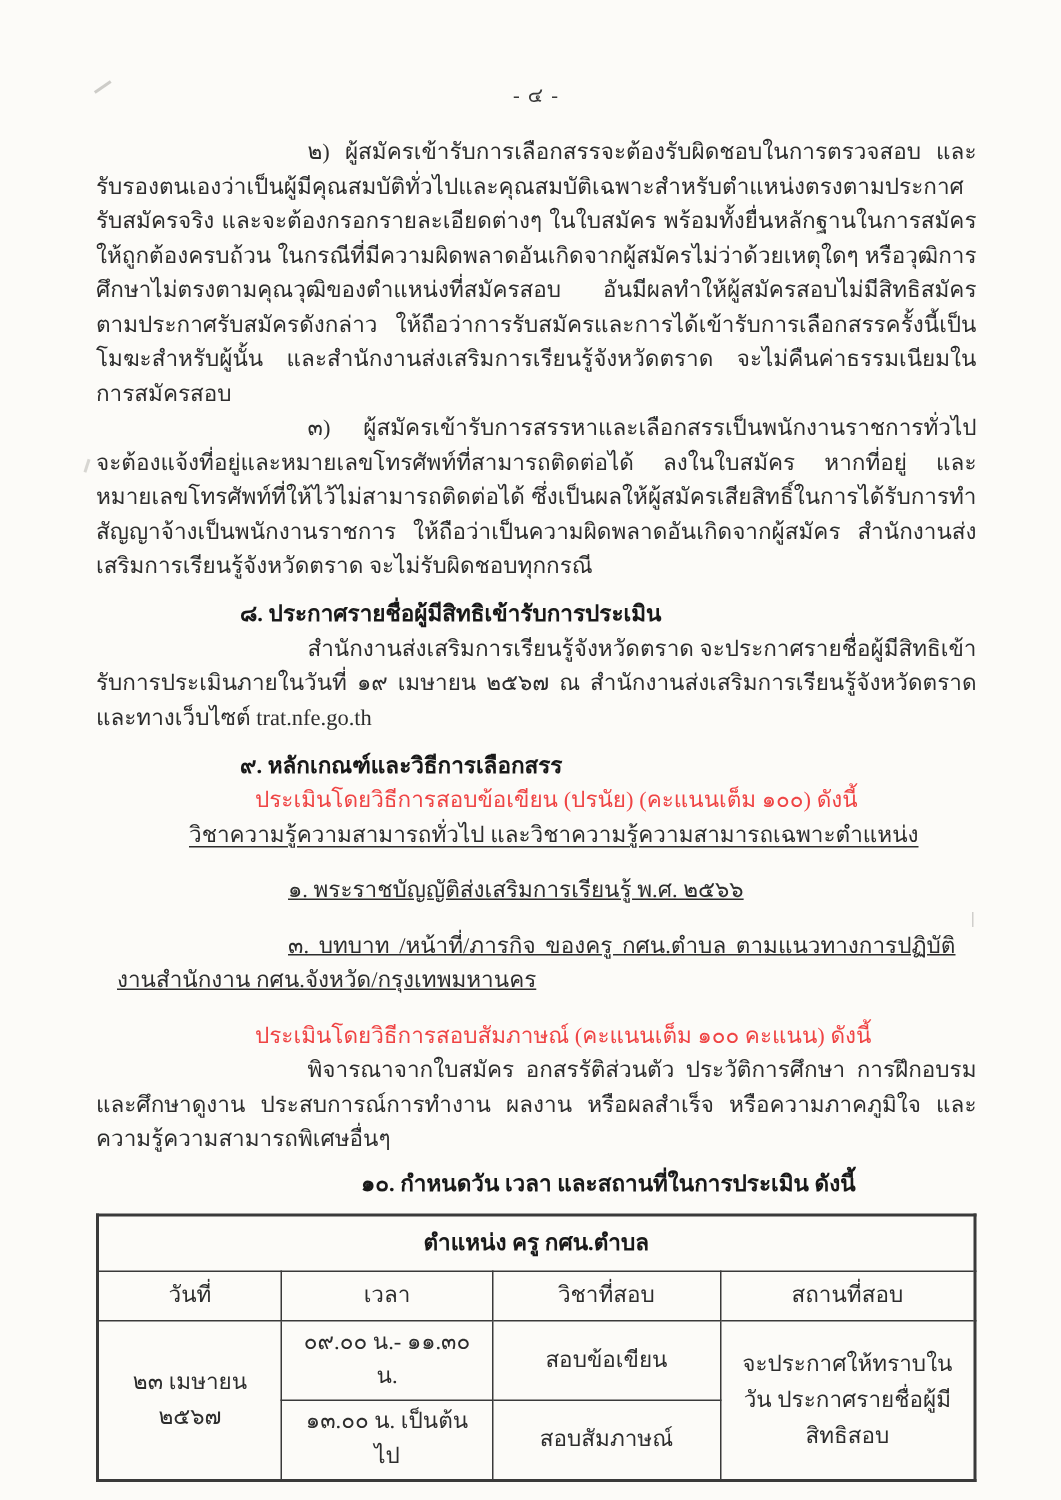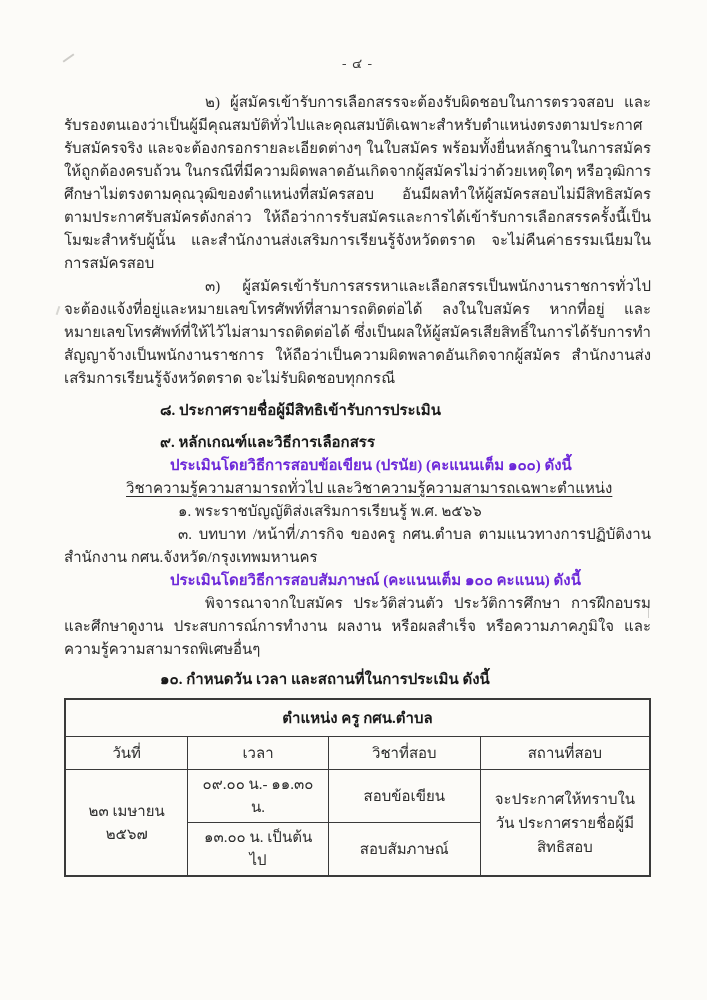--- a/index.html
+++ b/index.html
@@ -29,37 +29,38 @@
     text-align:justify;
     overflow-wrap:anywhere;
     word-break:break-word;
   }
   .indent { text-indent:141px; }
   .heading {
     font-weight:bold;
     color:#191919;
     margin:9px 0 0 96px;
   }
-  .h10 { margin-top:7px; }
+  .h10 { margin-top:7px;text-align:center; }
   .sub-heading {
-    font-weight:bold;
-    color:#6d28d9;
+    font-weight:normal;
+    color:#ef4444;
     margin:0 0 0 106px;
   }
   .underline-line {
     margin-left:62px;
     text-decoration:underline;
     text-underline-offset:3px;
   }
   .topic {
-    margin:0;
+    margin:14px;
     text-indent:114px;
     text-align:justify;
     overflow-wrap:anywhere;
     word-break:break-word;
+    text-decoration:underline;
   }
   table.schedule {
     width:100%;
     border-collapse:collapse;
     margin-top:7px;
     border:2px solid #3a3a3a;
   }
   .schedule th, .schedule td {
     border:1px solid #3a3a3a;
     text-align:center;
@@ -87,28 +88,29 @@
   <div class="artifact art2"></div>
   <div class="artifact art3"></div>
 
   <div class="page-number">- ๔ -</div>
 
   <p class="para indent">๒) ผู้สมัครเข้ารับการเลือกสรรจะต้องรับผิดชอบในการตรวจสอบ และรับรองตนเองว่าเป็นผู้มีคุณสมบัติทั่วไปและคุณสมบัติเฉพาะสำหรับตำแหน่งตรงตามประกาศรับสมัครจริง และจะต้องกรอกรายละเอียดต่างๆ ในใบสมัคร พร้อมทั้งยื่นหลักฐานในการสมัครให้ถูกต้องครบถ้วน ในกรณีที่มีความผิดพลาดอันเกิดจากผู้สมัครไม่ว่าด้วยเหตุใดๆ หรือวุฒิการศึกษาไม่ตรงตามคุณวุฒิของตำแหน่งที่สมัครสอบ อันมีผลทำให้ผู้สมัครสอบไม่มีสิทธิสมัครตามประกาศรับสมัครดังกล่าว ให้ถือว่าการรับสมัครและการได้เข้ารับการเลือกสรรครั้งนี้เป็นโมฆะสำหรับผู้นั้น และสำนักงานส่งเสริมการเรียนรู้จังหวัดตราด จะไม่คืนค่าธรรมเนียมในการสมัครสอบ</p>
 
   <p class="para indent">๓) ผู้สมัครเข้ารับการสรรหาและเลือกสรรเป็นพนักงานราชการทั่วไป จะต้องแจ้งที่อยู่และหมายเลขโทรศัพท์ที่สามารถติดต่อได้ ลงในใบสมัคร หากที่อยู่ และหมายเลขโทรศัพท์ที่ให้ไว้ไม่สามารถติดต่อได้ ซึ่งเป็นผลให้ผู้สมัครเสียสิทธิ์ในการได้รับการทำสัญญาจ้างเป็นพนักงานราชการ ให้ถือว่าเป็นความผิดพลาดอันเกิดจากผู้สมัคร สำนักงานส่งเสริมการเรียนรู้จังหวัดตราด จะไม่รับผิดชอบทุกกรณี</p>
 
   <div class="heading">๘. ประกาศรายชื่อผู้มีสิทธิเข้ารับการประเมิน</div>
+  <p class="para indent">สำนักงานส่งเสริมการเรียนรู้จังหวัดตราด จะประกาศรายชื่อผู้มีสิทธิเข้ารับการประเมินภายในวันที่ ๑๙ เมษายน ๒๕๖๗ ณ สำนักงานส่งเสริมการเรียนรู้จังหวัดตราด และทางเว็บไซต์ trat.nfe.go.th</p>
 
   <div class="heading">๙. หลักเกณฑ์และวิธีการเลือกสรร</div>
   <div class="sub-heading">ประเมินโดยวิธีการสอบข้อเขียน (ปรนัย) (คะแนนเต็ม ๑๐๐)  ดังนี้</div>
   <div class="underline-line">วิชาความรู้ความสามารถทั่วไป และวิชาความรู้ความสามารถเฉพาะตำแหน่ง</div>
   <p class="para topic">๑. พระราชบัญญัติส่งเสริมการเรียนรู้ พ.ศ. ๒๕๖๖</p>
   <p class="para topic">๓. บทบาท /หน้าที่/ภารกิจ ของครู กศน.ตำบล ตามแนวทางการปฏิบัติงานสำนักงาน กศน.จังหวัด/กรุงเทพมหานคร</p>
   <div class="sub-heading">ประเมินโดยวิธีการสอบสัมภาษณ์ (คะแนนเต็ม ๑๐๐ คะแนน) ดังนี้</div>
-  <p class="para indent">พิจารณาจากใบสมัคร ประวัติส่วนตัว ประวัติการศึกษา การฝึกอบรมและศึกษาดูงาน ประสบการณ์การทำงาน ผลงาน หรือผลสำเร็จ หรือความภาคภูมิใจ และความรู้ความสามารถพิเศษอื่นๆ</p>
+  <p class="para indent">พิจารณาจากใบสมัคร อกสรรัติส่วนตัว ประวัติการศึกษา การฝึกอบรมและศึกษาดูงาน ประสบการณ์การทำงาน ผลงาน หรือผลสำเร็จ หรือความภาคภูมิใจ และความรู้ความสามารถพิเศษอื่นๆ</p>
 
   <div class="heading h10">๑๐. กำหนดวัน เวลา และสถานที่ในการประเมิน ดังนี้</div>
 
   <table class="schedule">
     <colgroup>
       <col style="width:21%">
       <col style="width:24%">
       <col style="width:26%">
       <col style="width:29%">
     </colgroup>

